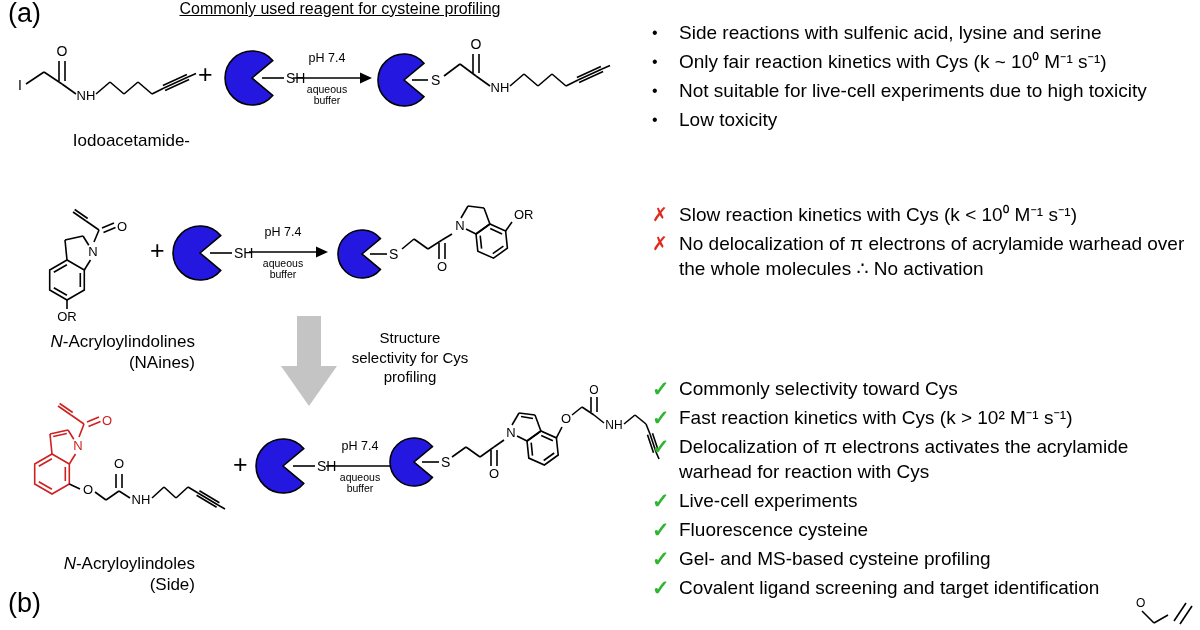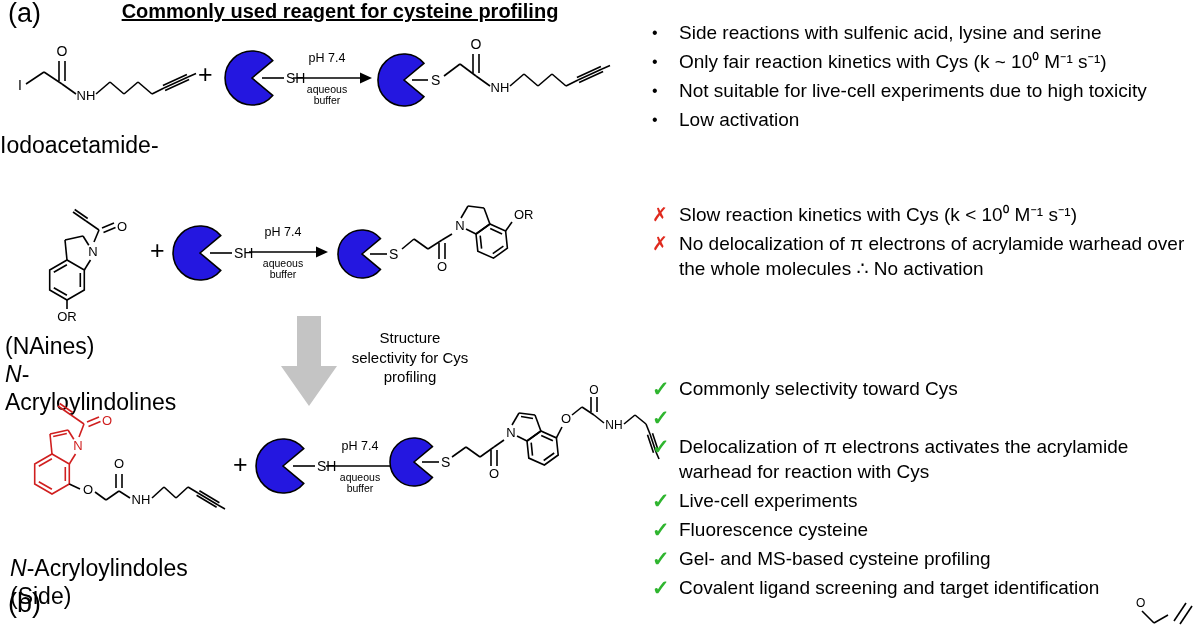--- a/index.html
+++ b/index.html
@@ -1,22 +1,22 @@
 <!DOCTYPE html>
 <html><head>
 <meta charset="utf-8">
 <style>
   html,body{margin:0;padding:0;background:#fff;}
   .canvas{position:relative;width:1200px;height:630px;background:#ffffff;
           font-family:"Liberation Sans",sans-serif;color:#000;overflow:hidden;}
   .abs{position:absolute;}
   .panel-label{font-size:27px;}
-  .fig-title{font-weight:bold;font-size:20px;text-decoration:underline;text-align:center;}
+  .fig-title{font-weight:normal;font-size:16px;text-decoration:underline;text-align:center;}
   .plus{font-size:25px;line-height:1;}
-  .struct-label{font-size:23px;text-align:left;line-height:1.22;}
+  .struct-label{font-size:17px;text-align:right;line-height:1.22;}
   .it{font-style:italic;}
   .note-list{list-style:none;margin:0;padding:0;position:absolute;}
   .note-item{display:flex;align-items:flex-start;margin-bottom:4px;font-size:19px;line-height:25px;}
   .marker{flex:0 0 27px;}
   .dot{font-size:16px;line-height:25px;}
   .cross{color:#e02a1e;font-size:19px;}
   .check{color:#2fb52f;font-size:21px;font-weight:bold;}
   .opt-note{font-size:15px;text-align:center;line-height:1.3;}
   svg{display:block;}
   svg text{font-family:"Liberation Sans",sans-serif;fill:#000;}
@@ -113,21 +113,21 @@
     <li class="note-item">
       <span class="marker dot">•</span>
       <span>Only fair reaction kinetics with Cys (k ~ 10⁰ M⁻¹ s⁻¹)</span>
     </li>
     <li class="note-item">
       <span class="marker dot">•</span>
       <span>Not suitable for live-cell experiments due to high toxicity</span>
     </li>
     <li class="note-item">
       <span class="marker dot">•</span>
-      <span>Low activation</span>
+      <span>Low toxicity</span>
     </li>
   </ul>
 
 
   <svg class="abs" style="left:15px;top:182px" width="140" height="144" viewBox="0 0 140 144">
     <g>
       <line class="bond" x1="79" y1="60" x2="84" y2="48"></line>
       <line class="bond" x1="87" y1="46" x2="99" y2="41"></line>
       <line class="bond" x1="88.5" y1="50.5" x2="100.5" y2="45.5"></line>
       <text class="atom" x="107" y="49" text-anchor="middle">O</text>
@@ -187,22 +187,22 @@
       <polygon class="bond" points="140,42 153.9,32 169.6,39 171.4,56.1 157.5,66.2 141.8,59.2"></polygon>
       <line class="bond" x1="154.2" y1="36.5" x2="166.1" y2="41.9"></line>
       <line class="bond" x1="167.4" y1="54.1" x2="156.8" y2="61.7"></line>
       <line class="bond" x1="145.6" y1="56.7" x2="144.2" y2="43.7"></line>
     </g>
     <line class="bond" x1="169.6" y1="39" x2="176" y2="30"></line>
     <text class="atom" x="178" y="27">OR</text>
   </svg>
 
   <div class="abs struct-label" style="left:5px;top:332px;width:190px">
+    <div><span class="it">N</span><span>-Acryloylindolines</span></div>
     <div>(NAines)</div>
-    <div><span class="it">N</span><span>-Acryloylindolines</span></div>
   </div>
 
   <ul class="note-list" style="left:652px;top:202px;width:548px">
     <li class="note-item">
       <span class="marker cross">✗</span>
       <span>Slow reaction kinetics with Cys (k &lt; 10⁰ M⁻¹ s⁻¹)</span>
     </li>
     <li class="note-item">
       <span class="marker cross">✗</span>
       <span>No delocalization of π electrons of acrylamide warhead over the whole molecules ∴ No activation</span>
@@ -326,20 +326,21 @@
     <div>(Side)</div>
   </div>
 
   <ul class="note-list" style="left:652px;top:376px;width:548px">
     <li class="note-item">
       <span class="marker check">✓</span>
       <span>Commonly selectivity toward Cys</span>
     </li>
     <li class="note-item">
       <span class="marker check">✓</span>
+      <span>Fast reaction kinetics with Cys (k &gt; 10² M⁻¹ s⁻¹)</span>
     </li>
     <li class="note-item">
       <span class="marker check">✓</span>
       <span>Delocalization of π electrons activates the acrylamide warhead for reaction with Cys</span>
     </li>
     <li class="note-item">
       <span class="marker check">✓</span>
       <span>Live-cell experiments</span>
     </li>
     <li class="note-item">

